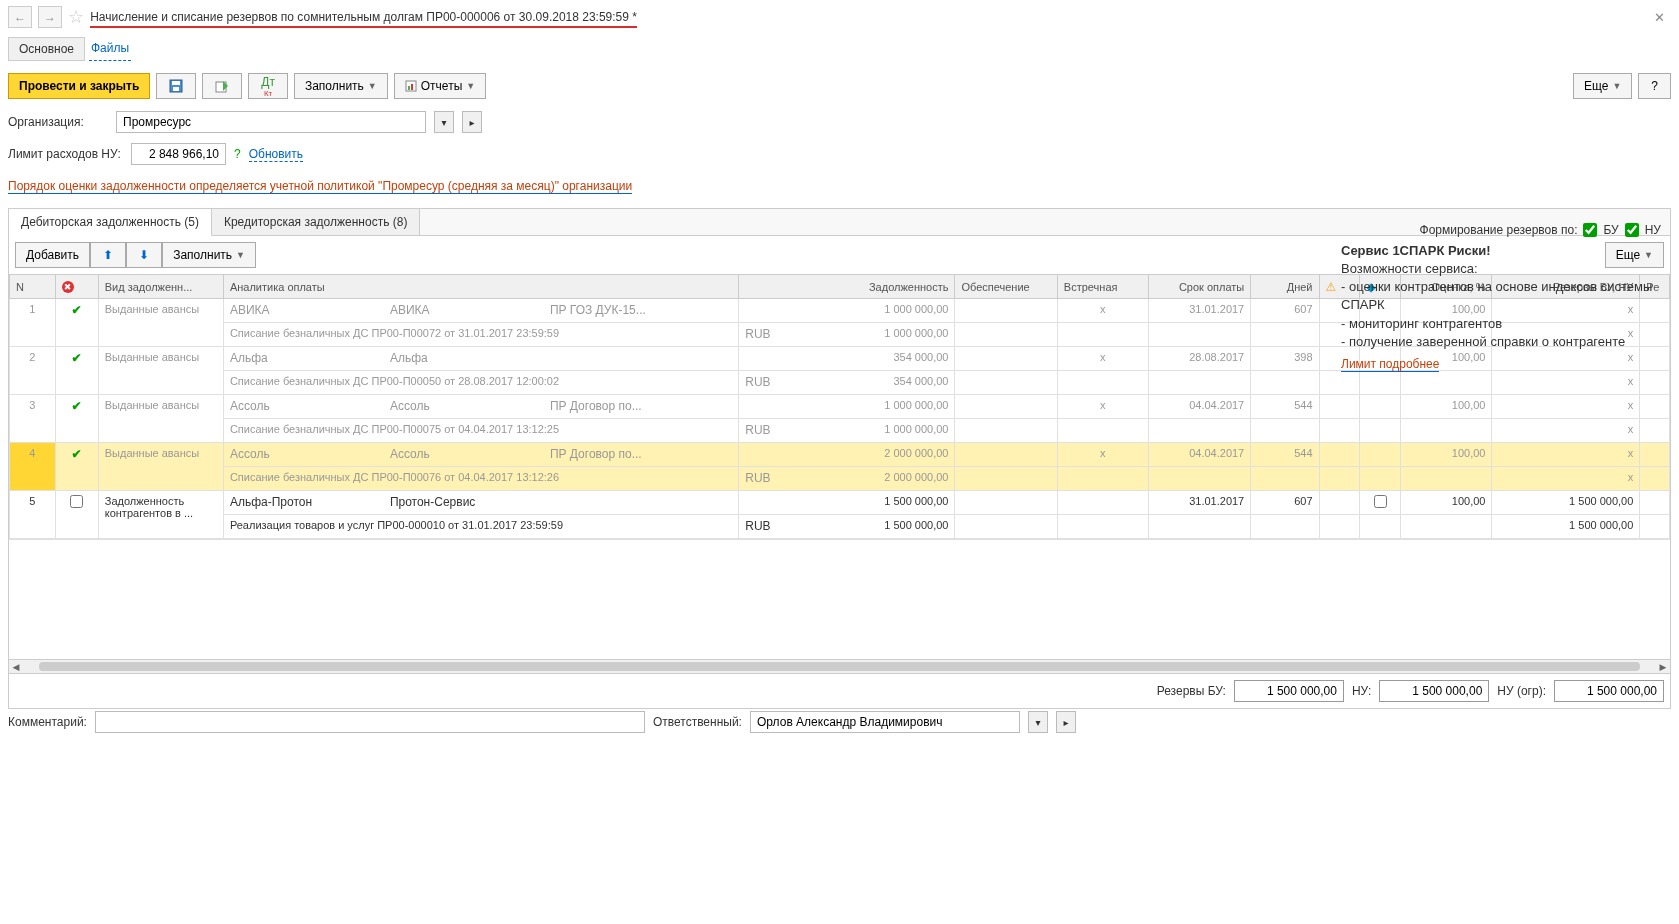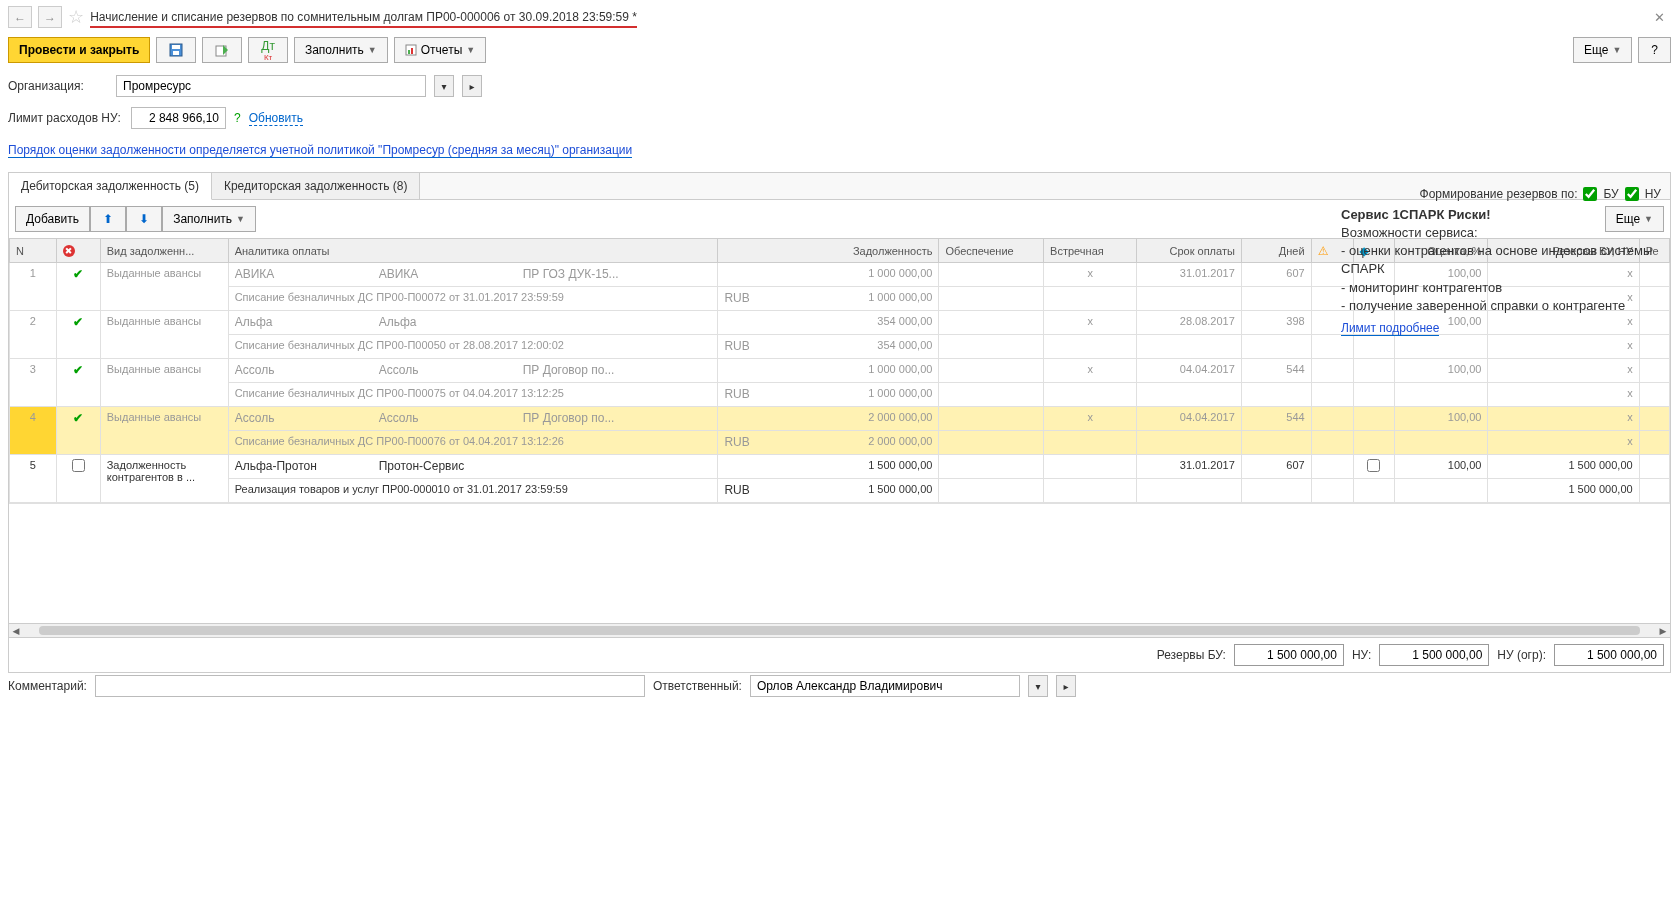--- a/index.html
+++ b/index.html
@@ -27,21 +27,21 @@
 .input.period{width:100px}
 .input.org{width:310px}
 .input.limit{width:95px;text-align:right}
 .mini-btn{width:20px;height:22px;border:1px solid #bbb;background:#f0f0f0;display:inline-flex;align-items:center;justify-content:center;cursor:pointer;font-size:10px}
 .link{color:#0066cc;cursor:pointer;border-bottom:1px dashed #0066cc}
 .right-panel{position:absolute;right:10px;top:114px;width:320px}
 .chk-row{display:flex;align-items:center;gap:6px;justify-content:flex-end;margin-bottom:6px}
 .chk{width:14px;height:14px;accent-color:#00a000}
 .svc-title{font-weight:bold;font-size:13px;margin-bottom:2px}
 .svc-txt{font-size:13px;line-height:1.4}
-.policy-link{color:#1d4ed8;border-bottom:1px solid #0066cc;cursor:pointer;display:inline-block;margin-top:6px}
+.policy-link{color:#c2410c;border-bottom:1px solid #0066cc;cursor:pointer;display:inline-block;margin-top:6px}
 .tabs-box{border:1px solid #ccc;margin-top:14px;padding:0}
 .tabhdr{display:flex;border-bottom:1px solid #ccc;background:#f8f8f8}
 .tabhdr .tab{padding:6px 12px;border-right:1px solid #ccc;cursor:pointer;background:#f0f0f0}
 .tabhdr .tab.active{background:#fff;border-bottom:1px solid #fff;margin-bottom:-1px}
 .sub-tb{display:flex;align-items:center;gap:0;padding:6px}
 .grid{width:100%;border-collapse:collapse}
 .grid th{background:#f0f0f0;border:1px solid #ccc;padding:4px 6px;font-weight:normal;text-align:left;font-size:11px;color:#555;height:24px}
 .grid td{border:1px solid #e0e0e0;padding:4px 6px;font-size:11px;color:#999;height:24px;vertical-align:top}
 .grid td.r{text-align:right}
 .grid td.c{text-align:center}
@@ -62,36 +62,40 @@
 .col-re{width:26px}
 .check-green{color:#00a000;font-weight:bold}
 .scrollbar{height:14px;background:#f0f0f0;border-top:1px solid #ccc;position:relative}
 .scroll-thumb{position:absolute;left:30px;right:30px;top:2px;bottom:2px;background:#ccc;border-radius:4px}
 .scroll-arr{position:absolute;top:0;width:14px;height:14px;display:flex;align-items:center;justify-content:center;color:#666;font-size:9px}
 .totals-row{display:flex;justify-content:flex-end;align-items:center;gap:8px;padding:6px;border-top:1px solid #ccc}
 .tot-input{border:1px solid #999;padding:3px 6px;width:110px;text-align:right;background:#fff}
 .footer-row{display:flex;align-items:center;gap:8px;height:26px}
 .footer-row .input.comment{flex:1;max-width:550px}
 .footer-row .input.resp{width:270px}
-.an-sub{display:flex;gap:24px}
+.an-sub{display:flex;gap:40px}
 .an-part{min-width:120px}
 svg{display:block}
 </style>
 </head>
 <body>
 
 <div class="container">
   <div class="header-row">
     <div class="nav-btn">←</div>
     <div class="nav-btn">→</div>
     <span class="star-icon">☆</span>
     <div class="page-title"><span class="underline-red">Начисление и списание резервов по сомнительным долгам ПР00-000006 от 30.09.2018 23:59:59 *</span></div>
     <span class="close-x">✕</span>
   </div>
 
+  <div class="nav-tabs">
+    <span class="nav-tab">Основное</span>
+    <span class="nav-tab link">Файлы</span>
+  </div>
 
   <div class="toolbar">
     <button class="btn primary">Провести и закрыть</button>
     <button class="btn icon">
         <svg width="14" height="14">
           <rect x="1" y="1" width="12" height="12" fill="#4a90d9" stroke="#2c5a8c"></rect>
           <rect x="3" y="2" width="8" height="4" fill="#fff"></rect>
           <rect x="4" y="8" width="6" height="4" fill="#fff"></rect>
         </svg>
       </button>

